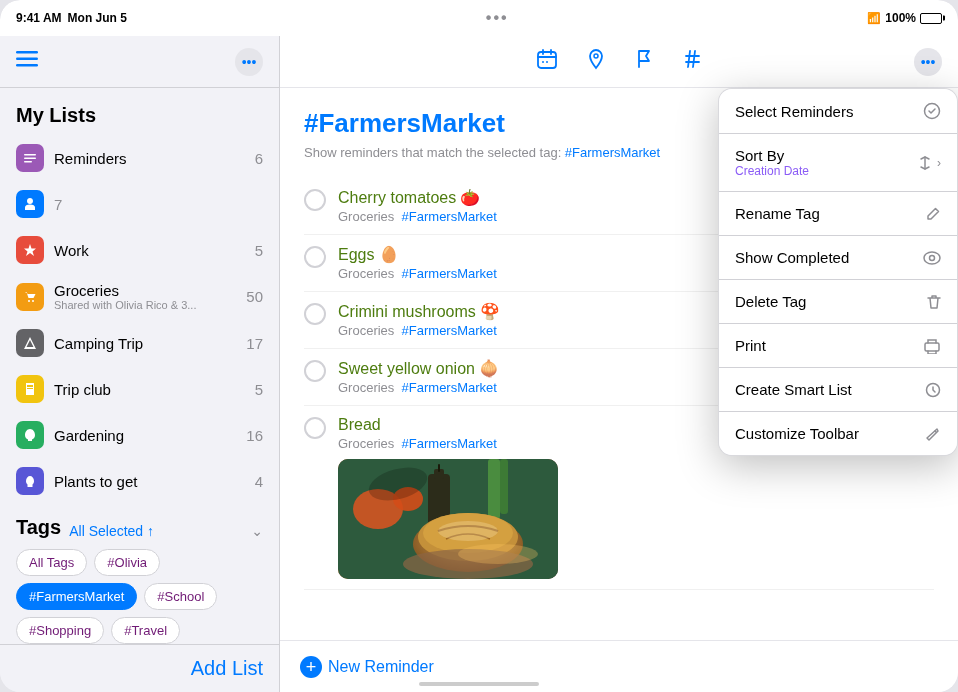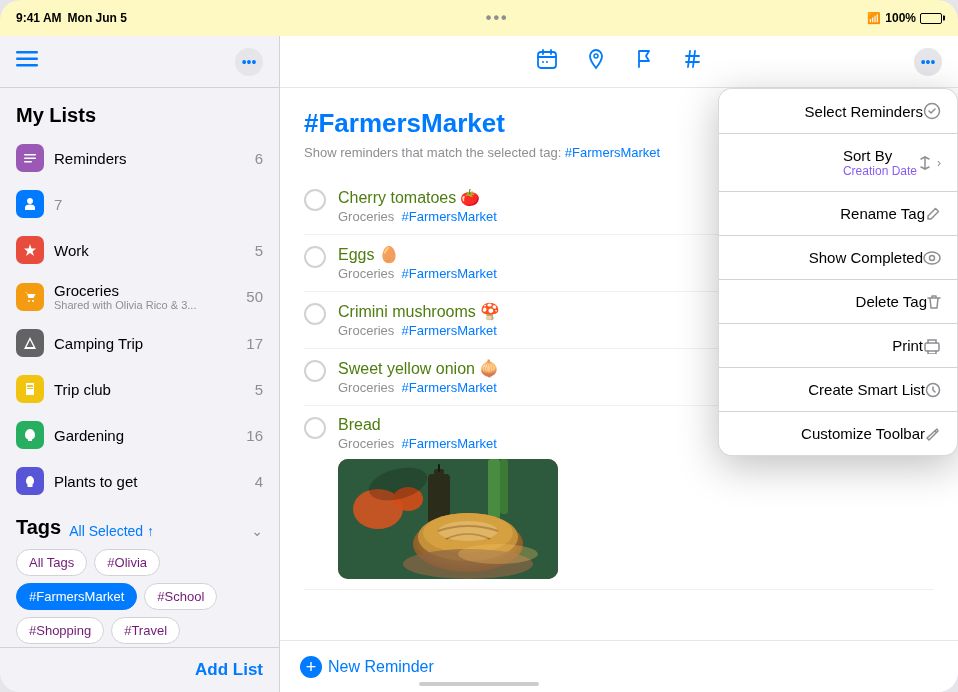--- a/index.html
+++ b/index.html
@@ -11,21 +11,21 @@
       overflow: hidden;
       border-radius: 20px;
       position: relative;
     }
 
     
     .status-bar {
       position: absolute;
       top: 0; left: 0; right: 0;
       height: 36px;
-      background: #fef9c3;
+      background: #ffffff;
       display: flex;
       align-items: center;
       justify-content: space-between;
       padding: 0 16px;
       font-size: 12px;
       font-weight: 600;
       color: #000;
       z-index: 100;
       border-radius: 20px 20px 0 0;
     }
@@ -164,26 +164,26 @@
       border-color: #007aff;
     }
 
     .sidebar-footer {
       padding: 12px 16px;
       border-top: 1px solid #d1d1d6;
       display: flex;
       justify-content: flex-end;
     }
     .add-list-btn {
-      font-size: 17px;
+      font-size: 20px;
       color: #007aff;
       background: none;
       border: none;
       cursor: pointer;
-      font-weight: 700;
+      font-weight: 400;
       text-align: right;
     }
 
     
     .main-content {
       flex: 1;
       display: flex;
       flex-direction: column;
       background: #fff;
       position: relative;
@@ -338,21 +338,21 @@
       background: #f2f2f7;
       border-radius: 14px;
       box-shadow: 0 10px 40px rgba(0,0,0,0.25);
       z-index: 200;
       overflow: hidden;
       border: 1px solid rgba(0,0,0,0.1);
     }
     .menu-item {
       display: flex;
       align-items: center;
-      justify-content: flex-end;
+      justify-content: space-between;
       padding: 13px 16px;
       border-bottom: 1px solid #d1d1d6;
       cursor: pointer;
       background: #fff;
     }
     .menu-item:last-child { border-bottom: none; }
     .menu-item-left {
       font-size: 15px;
       color: #000;
     }

